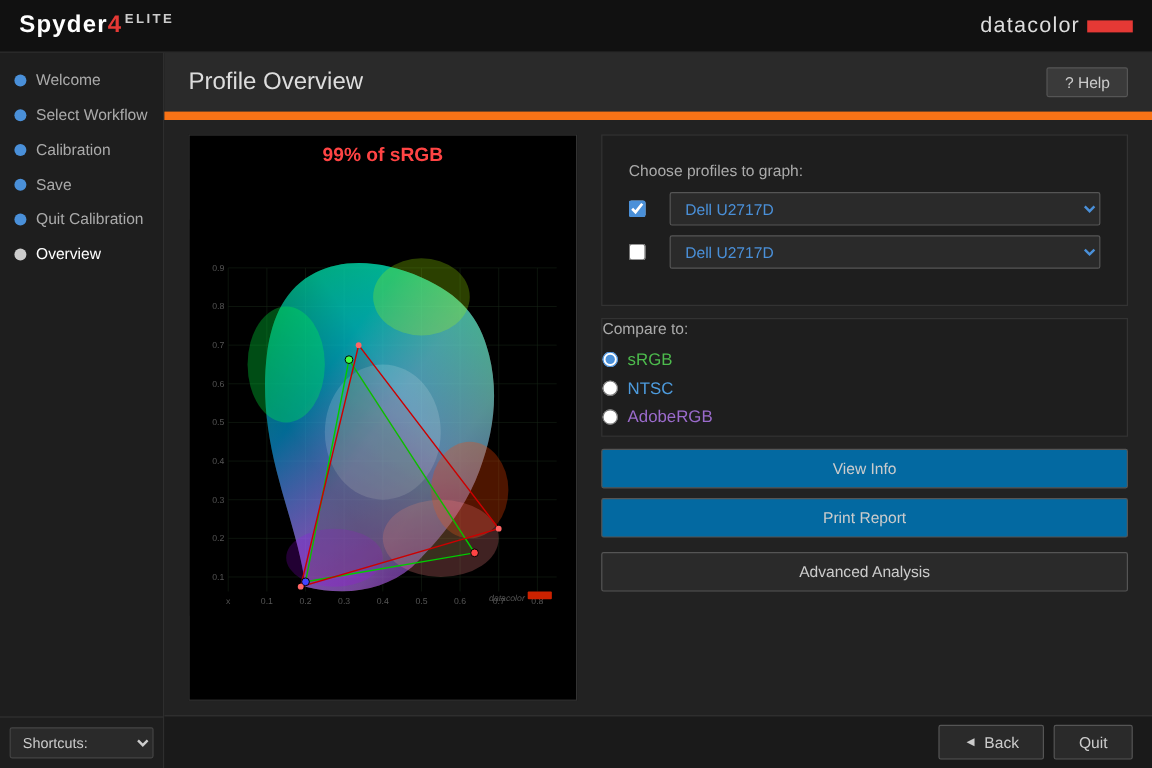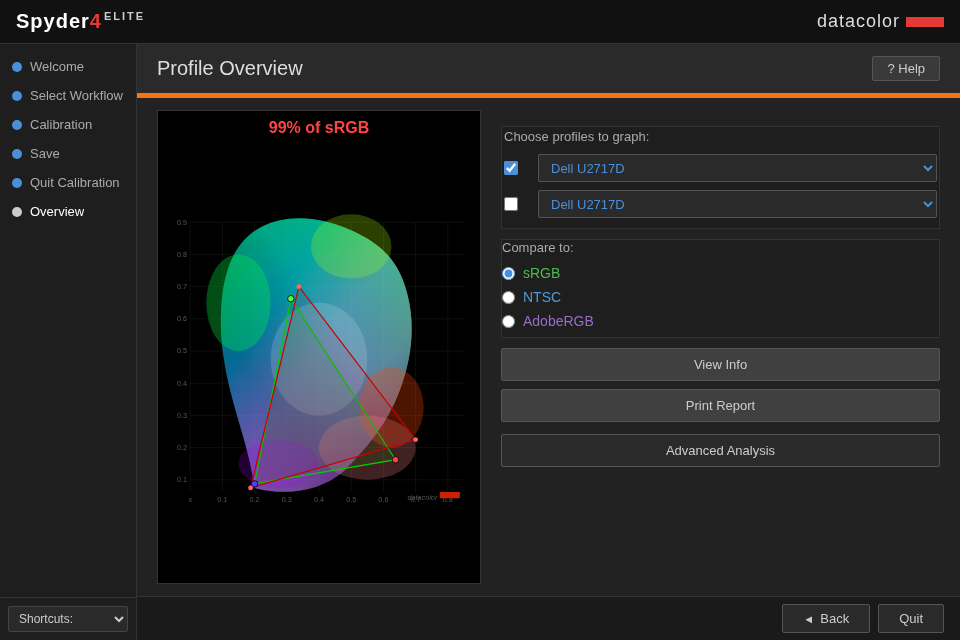--- a/index.html
+++ b/index.html
@@ -110,21 +110,21 @@
       flex-direction: column;
     }
 
     
     .page-title-bar {
       background: #2a2a2a;
       padding: 12px 20px;
       display: flex;
       align-items: center;
       justify-content: space-between;
-      border-bottom: 5px solid #f97316;
+      border-bottom: 7px solid #f97316;
     }
     .page-title {
       font-size: 20px;
       color: #ddd;
       font-weight: normal;
     }
     .help-button {
       background: #3a3a3a;
       border: 1px solid #555;
       color: #ccc;
@@ -181,22 +181,21 @@
     .right-panel {
       flex: 1;
       display: flex;
       flex-direction: column;
       gap: 10px;
     }
 
     .profiles-section {
       background: #1e1e1e;
       border: 1px solid #333;
-      padding: 2px;
-      margin-top: 16px;
+      padding: 22px;
     }
     .section-label {
       font-size: 13px;
       color: #aaa;
       margin-bottom: 10px;
     }
     .profile-row {
       display: flex;
       align-items: center;
       gap: 20px;
@@ -238,21 +237,21 @@
     .radio-label-srgb { color: #4dbb4d; font-size: 14px; }
     .radio-label-ntsc { color: #4d9bdd; font-size: 14px; }
     .radio-label-adobe { color: #9b6bcc; font-size: 14px; }
 
     .buttons-section {
       display: flex;
       flex-direction: column;
       gap: 8px;
     }
     .action-button {
-      background: #404040;
+      background: #0369a1;
       border: 1px solid #555;
       color: #ccc;
       padding: 8px 16px;
       font-size: 13px;
       cursor: pointer;
       border-radius: 2px;
       text-align: center;
     }
     .action-button.advanced {
       background: #2a2a2a;

